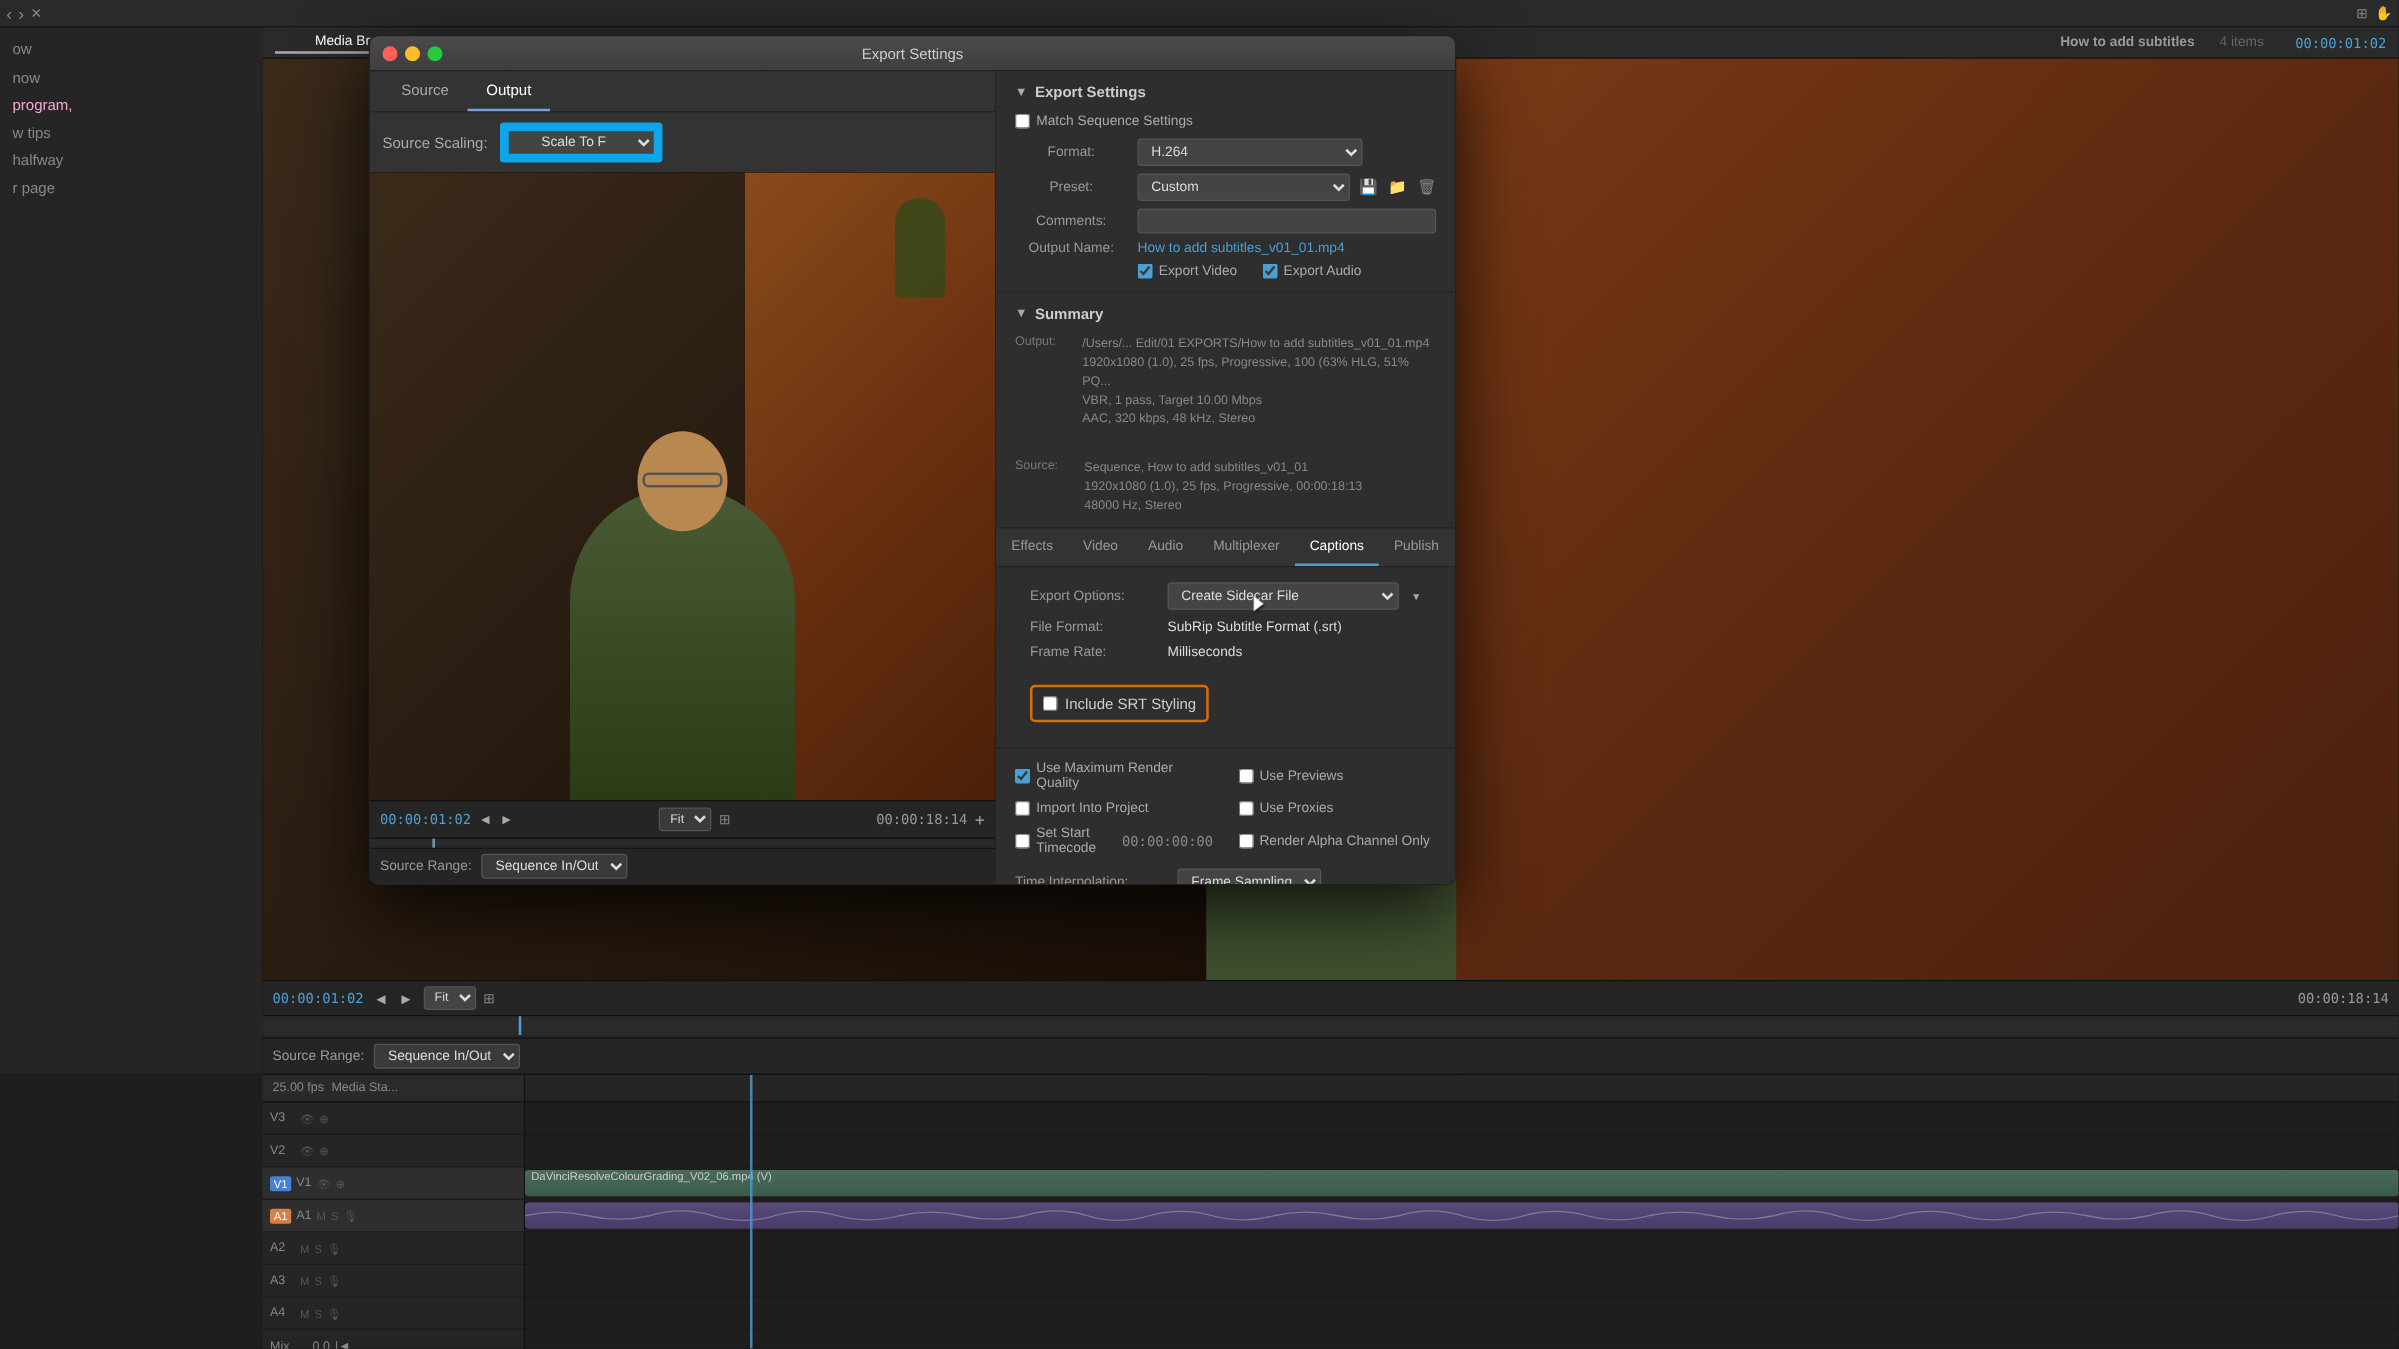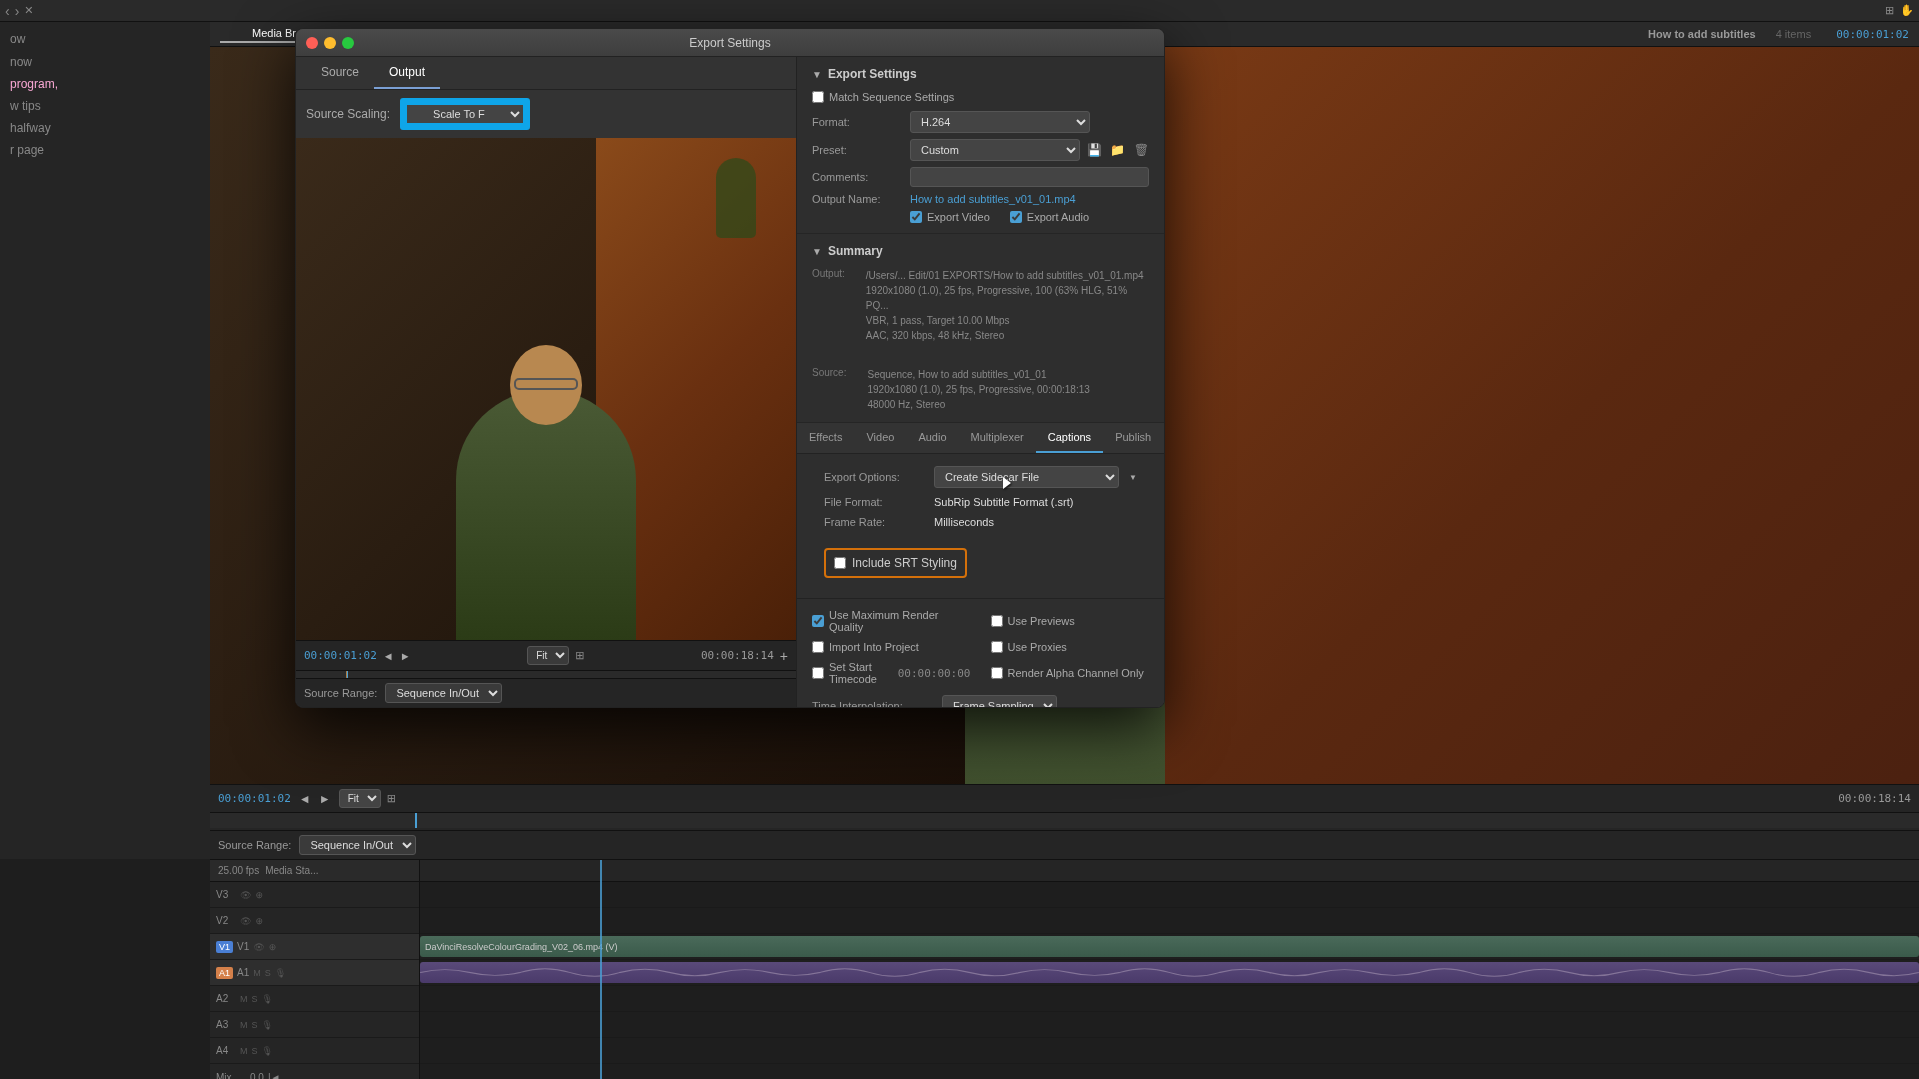--- a/index.html
+++ b/index.html
@@ -192,21 +192,21 @@
     .setting-row {
       display: flex;
       align-items: center;
       margin-bottom: 6px;
       gap: 8px;
     }
 
     .setting-label {
       color: #999;
       font-size: 11px;
-      text-align: left;
+      text-align: center;
       min-width: 90px;
     }
 
     .setting-value {
       color: #ddd;
       font-size: 11px;
     }
 
     .setting-select {
       background: #444;
@@ -625,21 +625,21 @@
       </div>
 
       <div style="flex:1;background:#1e1e1e;overflow:hidden;position:relative;">
         <div style="height:22px;background:#252525;border-bottom:1px solid #111;"></div>
 
         <div style="height:26px;border-bottom:1px solid #1a1a1a;"></div>
 
         <div style="height:26px;border-bottom:1px solid #1a1a1a;"></div>
 
         <div style="height:26px;border-bottom:1px solid #1a1a1a;position:relative;">
-          <div style="position:absolute;top:2px;left:0;right:0;bottom:2px;background:linear-gradient(to bottom,#4a6a5a,#3a5a4a);border-radius:3px;display:flex;align-items:center;padding:0 5px;">
+          <div style="position:absolute;top:2px;left:0;right:0;bottom:2px;background:linear-gradient(to bottom,#4a6a5a,#3a5a4a);border-radius:3px;display:flex;align-items:flex-start;padding:0 5px;">
             <span style="font-size:9px;color:#ccc;white-space:nowrap;">DaVinciResolveColourGrading_V02_06.mp4 (V)</span>
           </div>
         </div>
 
         <div style="height:26px;border-bottom:1px solid #1a1a1a;position:relative;">
           <div style="position:absolute;top:2px;left:0;right:0;bottom:2px;background:linear-gradient(to bottom,#5a4a7a,#4a3a6a);border-radius:3px;overflow:hidden;">
             
             <svg width="100%" height="100%" viewBox="0 0 600 22" preserveAspectRatio="none">
               <path d="M0,11 Q10,5 20,11 Q30,17 40,11 Q50,3 60,11 Q70,19 80,11 Q90,4 100,11 Q110,18 120,11 Q130,5 140,11 Q150,17 160,11 Q170,3 180,11 Q190,19 200,11 Q210,4 220,11 Q230,18 240,11 Q250,5 260,11 Q270,17 280,11 Q290,3 300,11 Q310,19 320,11 Q330,4 340,11 Q350,18 360,11 Q370,5 380,11 Q390,17 400,11 Q410,3 420,11 Q430,19 440,11 Q450,4 460,11 Q470,18 480,11 Q490,5 500,11 Q510,17 520,11 Q530,3 540,11 Q550,19 560,11 Q570,4 580,11 Q590,18 600,11" stroke="#9a8aaa" stroke-width="1" fill="none" opacity="0.7"></path>
             </svg>

